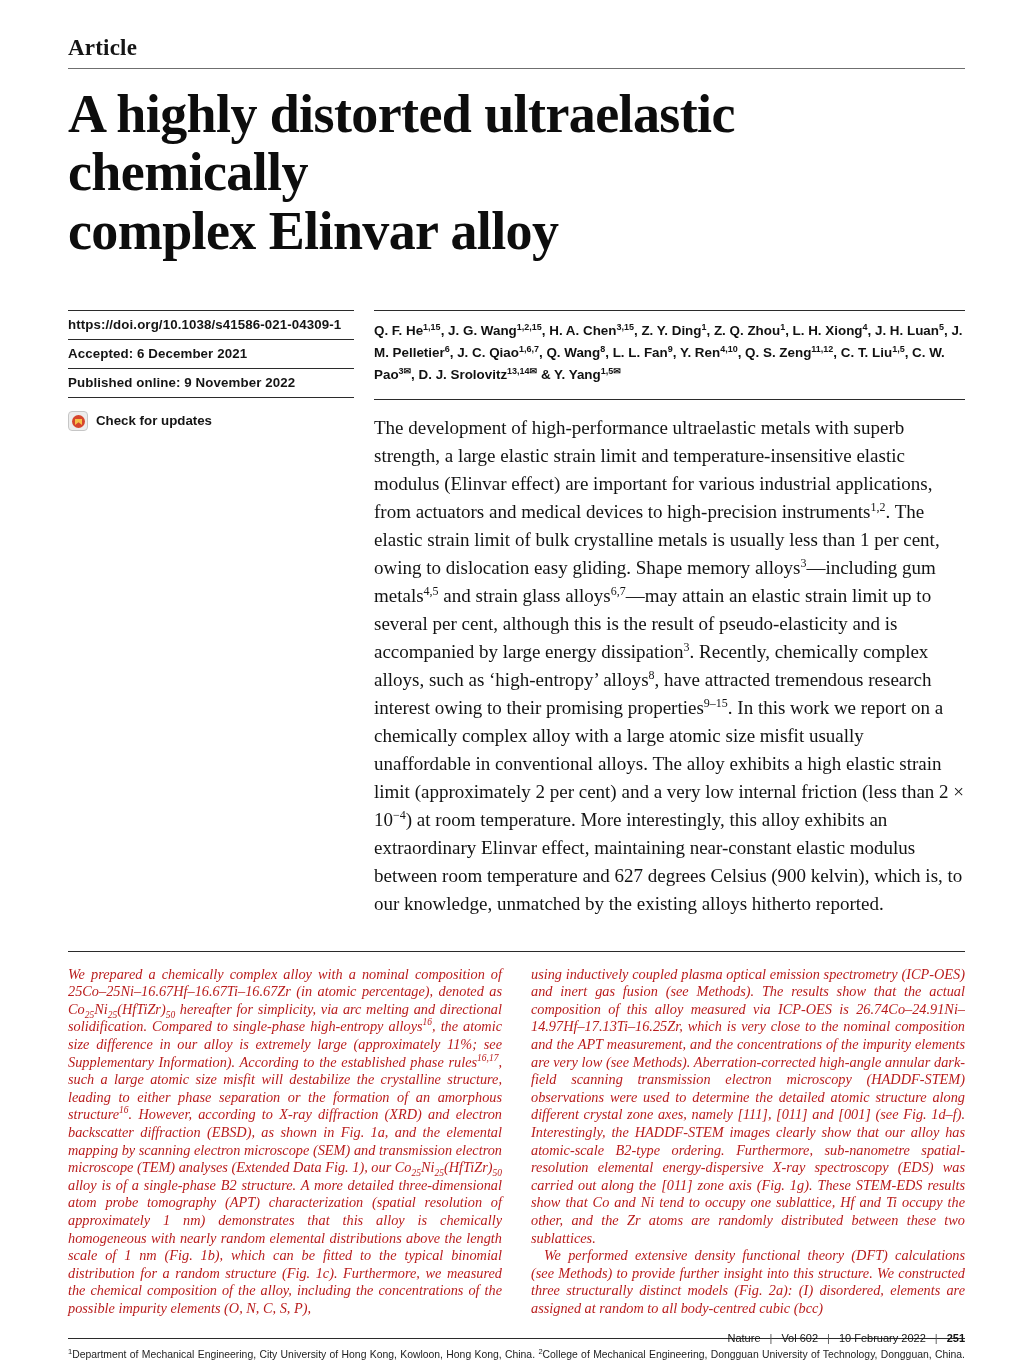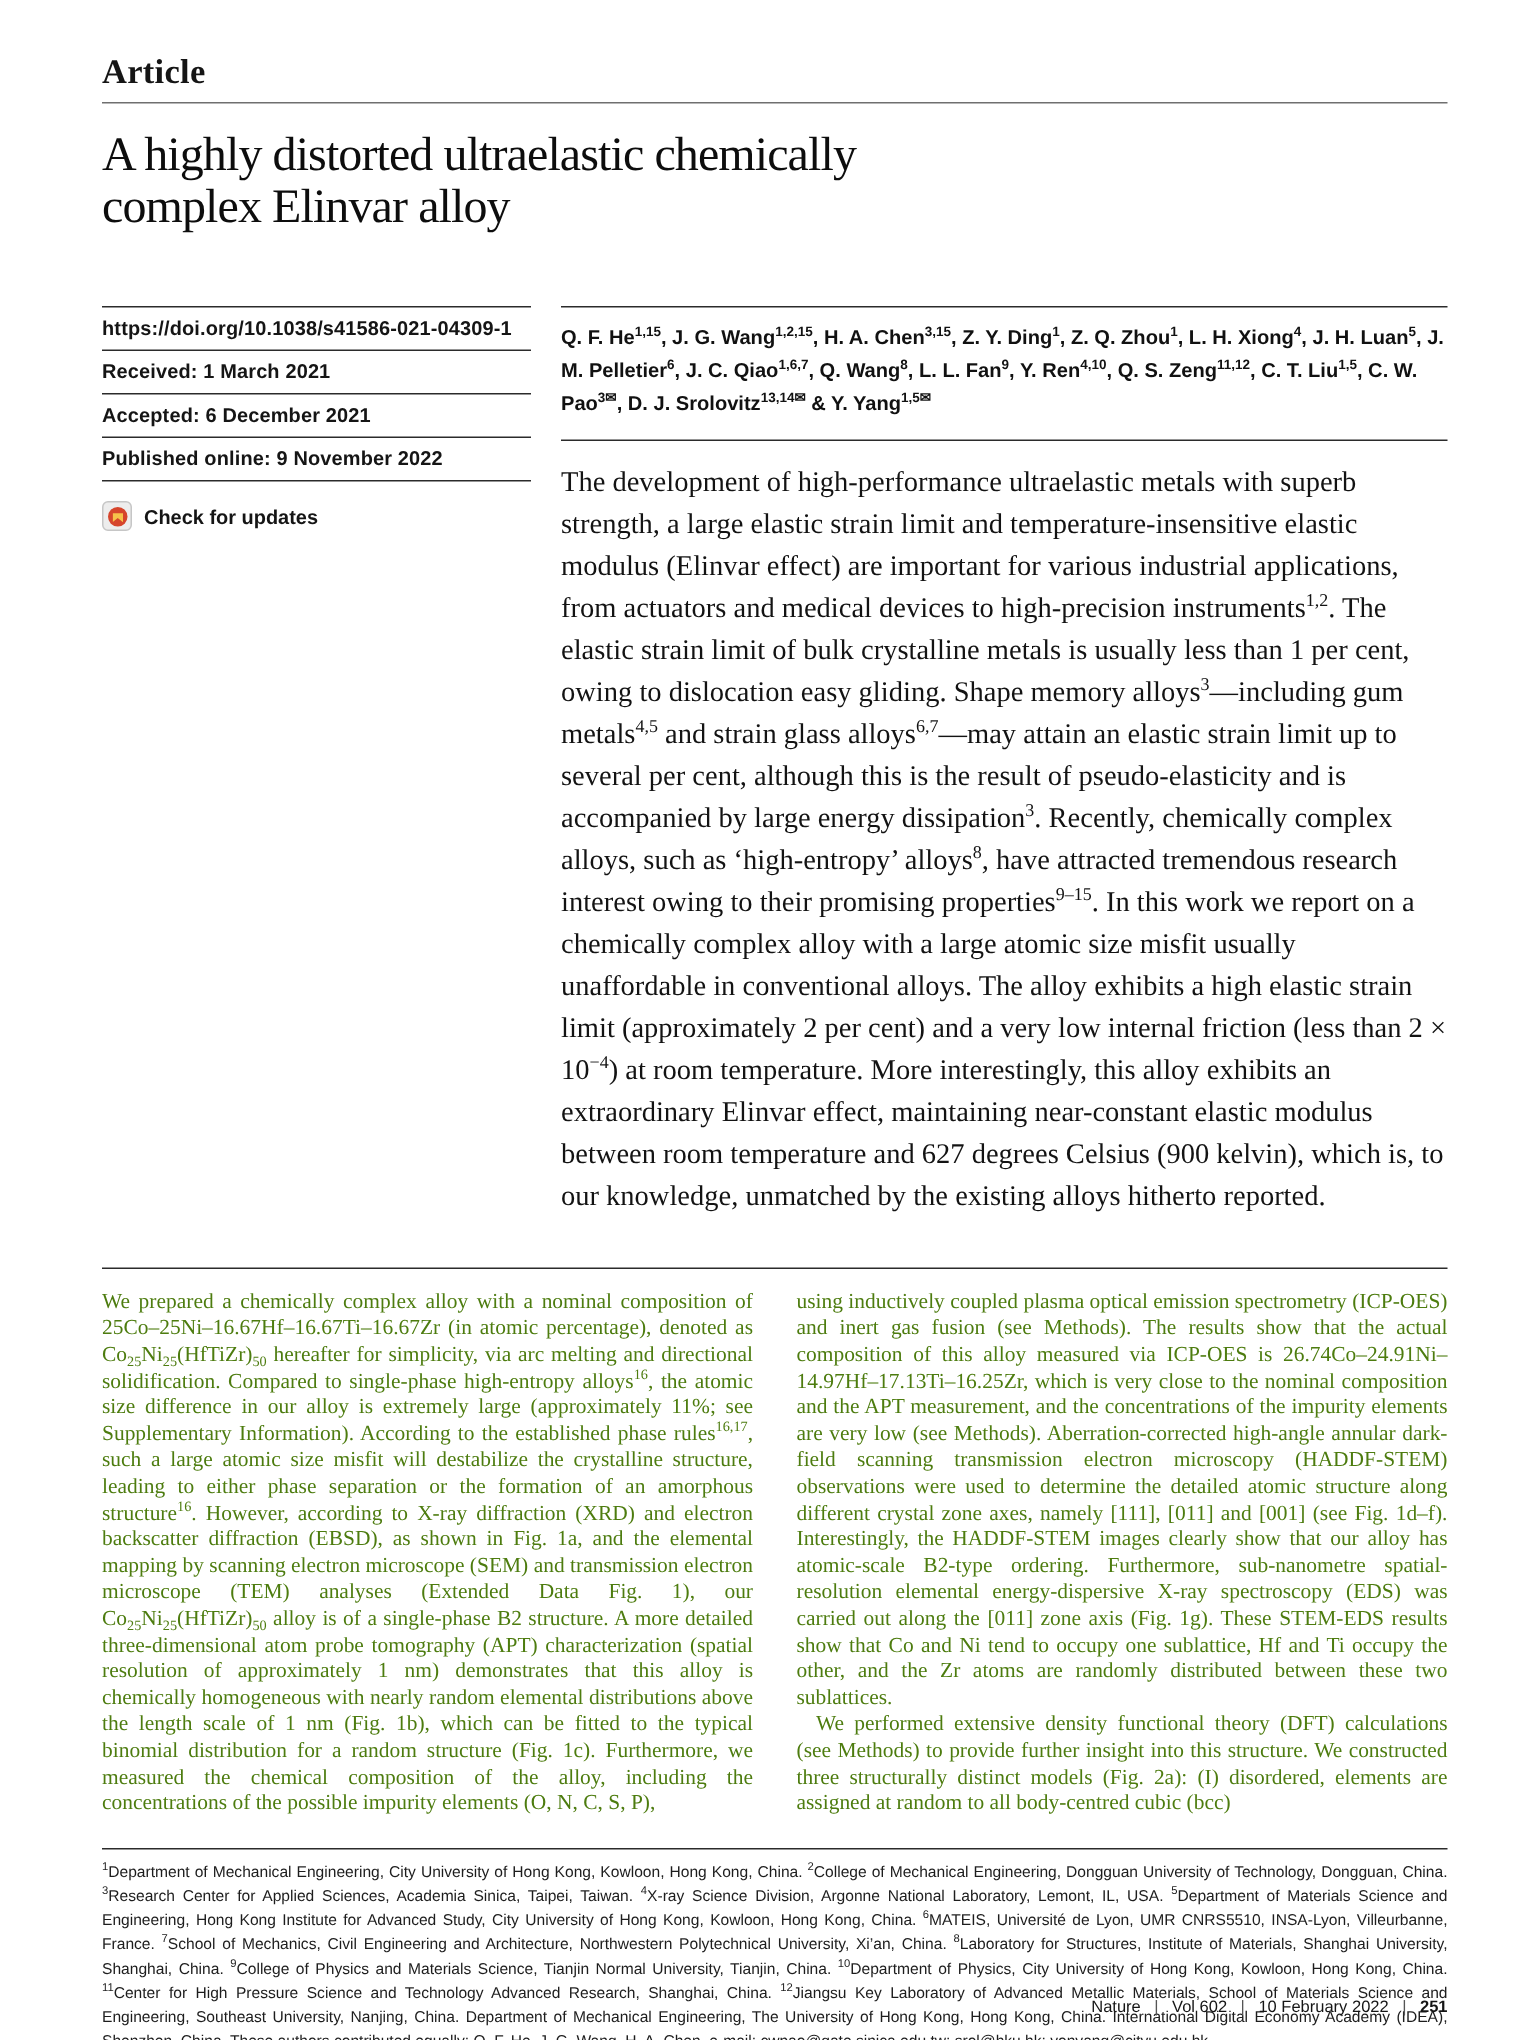--- a/index.html
+++ b/index.html
@@ -10,21 +10,21 @@
     font-family: "Liberation Serif", serif; color: #151515;
     overflow: hidden;
   }
   
   .kicker {
     font-family: "Liberation Serif", serif;
     font-size: 23px; font-weight: 700; letter-spacing: 0.2px;
   }
   .kicker-rule { border: none; border-top: 1.6px solid #6f6f6f; margin: 7px 0 0 0; }
   .title {
-    font-size: 32px; font-weight: 400; line-height: 1.08;
+    font-size: 54px; font-weight: 700; line-height: 1.08;
     letter-spacing: -0.6px; margin-top: 16px; color: #0d0d0d;
   }
   
   .info-section { display: flex; gap: 20px; margin-top: 50px; }
   .info-left {
     width: 286px; flex: none; border-top: 1.2px solid #2b2b2b;
     font-family: "Liberation Sans", sans-serif;
   }
   .meta-row {
     border-bottom: 1.2px solid #2b2b2b; padding: 6px 0 7px;
@@ -48,21 +48,21 @@
     font-family: "Liberation Sans", sans-serif; font-weight: 700;
     font-size: 13.4px; line-height: 1.6; padding: 9px 0 13px;
     border-bottom: 1.2px solid #2b2b2b; color: #111;
   }
   .authors sup { font-size: 9px; font-weight: 700; }
   .abstract { font-size: 19px; line-height: 28px; padding-top: 14px; color: #131313; }
   .abstract sup { font-size: 12px; line-height: 0; }
   
   .body-rule { border: none; border-top: 1.2px solid #2b2b2b; margin: 33px 0 0 0; }
   .columns { display: flex; gap: 29px; padding-top: 14px; }
-  .col { flex: 1; min-width: 0; font-size: 14.3px; line-height: 17.6px; text-align: justify; color: #4d7c0f; }
+  .col { flex: 1; min-width: 0; font-size: 14.3px; line-height: 17.6px; text-align: justify; color: #b91c1c; font-style: italic; }
   .col p { margin: 0; }
   .col p.indent { text-indent: 13px; }
   .col sub { font-size: 9.5px; line-height: 0; }
   .col sup { font-size: 9.5px; line-height: 0; }
   
   .affiliations {
     border-top: 1.1px solid #2b2b2b; margin-top: 20px; padding-top: 8px;
     font-family: "Liberation Sans", sans-serif; font-size: 10.4px;
     line-height: 16.2px; color: #1d1d1d; text-align: justify;
   }
@@ -81,21 +81,20 @@
 <div class="page">
 
   <div class="kicker">Article</div>
   <hr class="kicker-rule">
 
   <h1 class="title">A highly distorted ultraelastic chemically<br>complex Elinvar alloy</h1>
 
   <div class="info-section">
     <div class="info-left">
       <div class="meta-row">https://doi.org/10.1038/s41586-021-04309-1</div>
-      <div class="meta-row">Received: 1 March 2021</div>
       <div class="meta-row">Accepted: 6 December 2021</div>
       <div class="meta-row">Published online: 9 November 2022</div>
       <div class="cfu">
         <span class="cfu-icon">
           <span class="cfu-circle"></span>
           <span class="cfu-book"></span>
         </span>
         <span>Check for updates</span>
       </div>
     </div>

